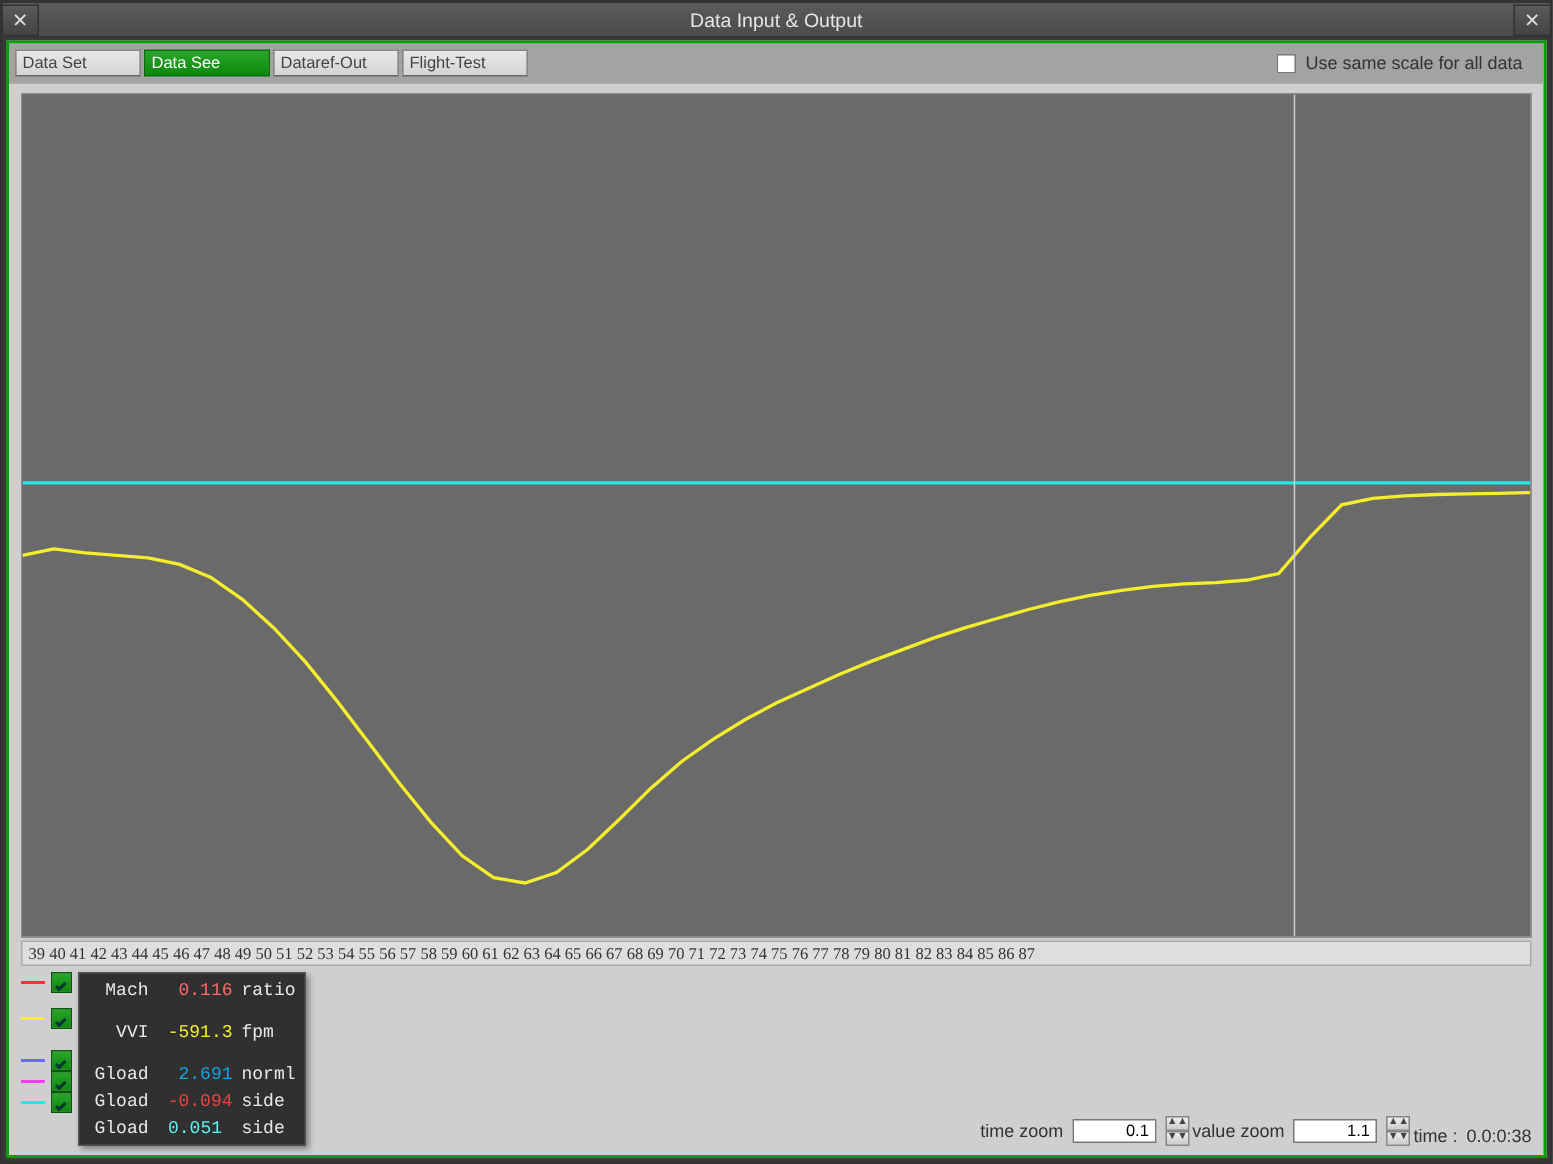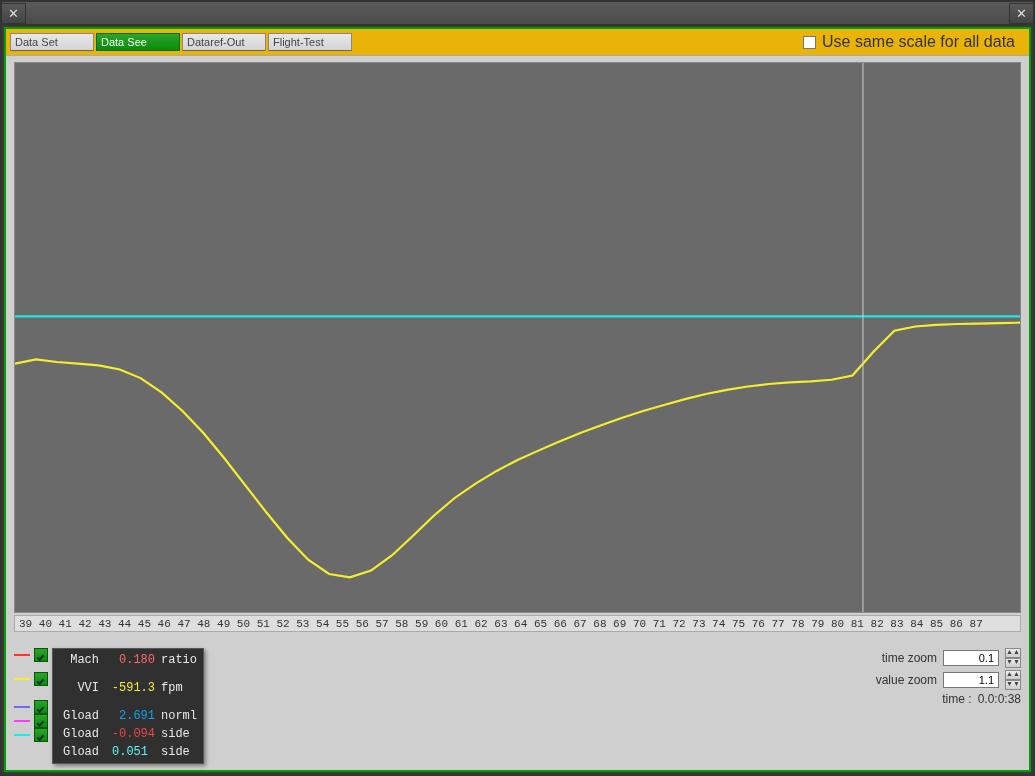--- a/index.html
+++ b/index.html
@@ -50,21 +50,21 @@
     box-sizing: border-box;
     display: flex; flex-direction: column;
     position: relative;
   }
 
   .tabbar {
     height: 22px;
     display: flex; align-items: center;
     padding: 2px 4px;
     gap: 2px;
-    background: #eab308;
+    background: #a3a3a3;
     border-bottom: 1px solid #aaa;
   }
   .tab {
     width: 84px; height: 18px;
     background: linear-gradient(#e8e8e8, #d4d4d4);
     border: 1px solid #888;
     border-bottom-color: #666;
     box-sizing: border-box;
     font-size: 11px;
     display: flex; align-items: center;
@@ -72,21 +72,21 @@
     cursor: pointer;
   }
   .tab.active {
     background: linear-gradient(#2aa52a, #0b8a0b);
     color: #fff;
     border-color: #066e06;
   }
   .checkbox-right {
     margin-left: auto;
     display: flex; align-items: center; gap: 6px;
-    color: #333; font-size: 16px;
+    color: #333; font-size: 12px;
     padding-right: 10px;
   }
   .chk {
     width: 13px; height: 13px;
     background: #fff;
     border: 1px solid #777;
     box-sizing: border-box;
   }
 
   .plot-wrap {
@@ -98,40 +98,40 @@
   }
   svg.plot {
     position: absolute; inset: 0;
     width: 100%; height: 100%;
   }
 
   .xaxis {
     margin: 0 8px;
     border: 1px solid #aaa;
     background: #dedede;
-    font-family: Liberation Mono, monospace;
+    font-family: Liberation Serif, serif;
     font-size: 11px;
     color: #333;
     padding: 2px 4px 1px 4px;
     white-space: nowrap;
     overflow: hidden;
   }
   .cursor-readout {
     margin: 0 8px;
     font-family: "Courier New", monospace;
     font-size: 11px;
     color: #444;
     text-align: left;
     height: 14px;
   }
   .cursor-readout span { margin-left: 800px; }
 
   .bottom-panel {
     display: flex;
-    margin: 16px 8px 6px 8px;
+    margin: 4px 8px 6px 8px;
     position: relative;
   }
   .legend {
     background: #303030;
     border: 1px solid #555;
     color: #eee;
     font-family: "Courier New", monospace;
     font-size: 12px;
     padding: 2px 4px;
     box-shadow: 2px 2px 4px rgba(0,0,0,.4);
@@ -157,21 +157,21 @@
     position: absolute; left: 2px; top: 6px;
     width: 5px; height: 2px;
     border-left: 2px solid #033; border-bottom: 2px solid #033;
     transform: rotate(-45deg);
   }
   .lname { color: #e8e8e8; width: 42px; text-align: right; }
   .lunit { color: #e8e8e8; width: 38px; font-family: Liberation Mono, monospace; }
 
   .right-controls {
     margin-left: auto;
-    display: flex; flex-direction: column; align-items: flex-end;
+    display: flex; align-items: flex-end;
     gap: 2px;
     font-size: 12px;
     color: #333;
   }
   .ctrl-row {
     display: flex; align-items: center; gap: 6px;
   }
   .numbox {
     width: 56px; height: 16px;
     background: #fff; border: 1px solid #777;
@@ -201,20 +201,21 @@
   }
   .watermark svg { width: 60px; height: 30px; }
 </style>
 </head>
 <body>
 
 <div class="outer-frame">
 
   <div class="titlebar">
     <div class="close-l">✕</div>
+    <div class="title">Data Input &amp; Output</div>
     <div class="close-r">✕</div>
   </div>
 
   <div class="workarea">
 
     <div class="tabbar">
       <div class="tab">Data Set</div>
       <div class="tab active">Data See</div>
       <div class="tab">Dataref-Out</div>
       <div class="tab">Flight-Test</div>
@@ -261,21 +262,21 @@
         </div>
         <div style="display:flex;align-items:center;gap:4px;">
           <span class="swatch" style="color:#20e8e8"></span>
           <span class="toggle"></span>
         </div>
       </div>
 
       <div class="legend" style="margin-left:4px;">
         <div class="legend-row">
           <span class="lname">Mach</span>
-          <span style="color:#ff6a6a;width:50px;text-align:right">0.180</span>
+          <span style="color:#ff6a6a;width:50px;text-align:right">0.116</span>
           <span class="lunit">ratio</span>
         </div>
         <div class="legend-row spacer"></div>
         <div class="legend-row">
           <span class="lname">VVI</span>
           <span style="color:#f5ee2d;width:50px;text-align:right">-591.3</span>
           <span class="lunit">fpm</span>
         </div>
         <div class="legend-row spacer"></div>
         <div class="legend-row">

